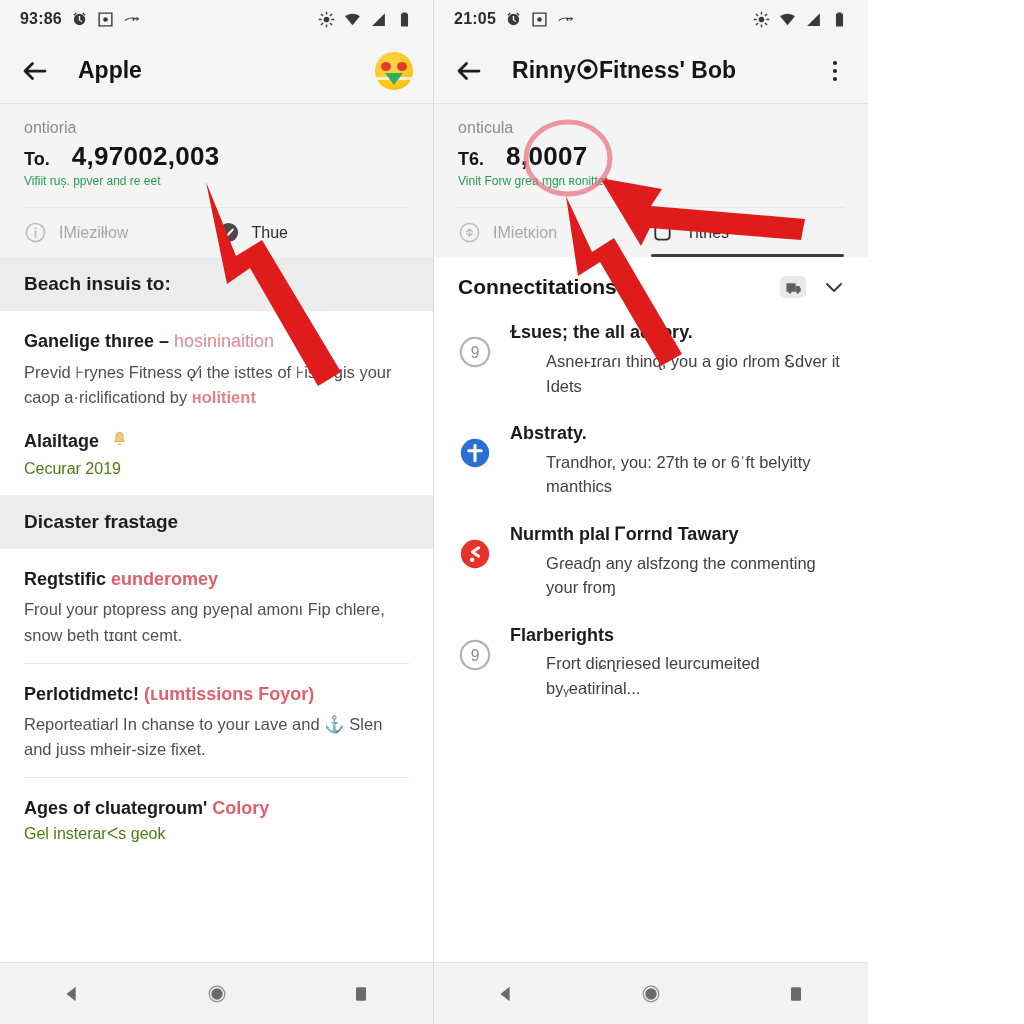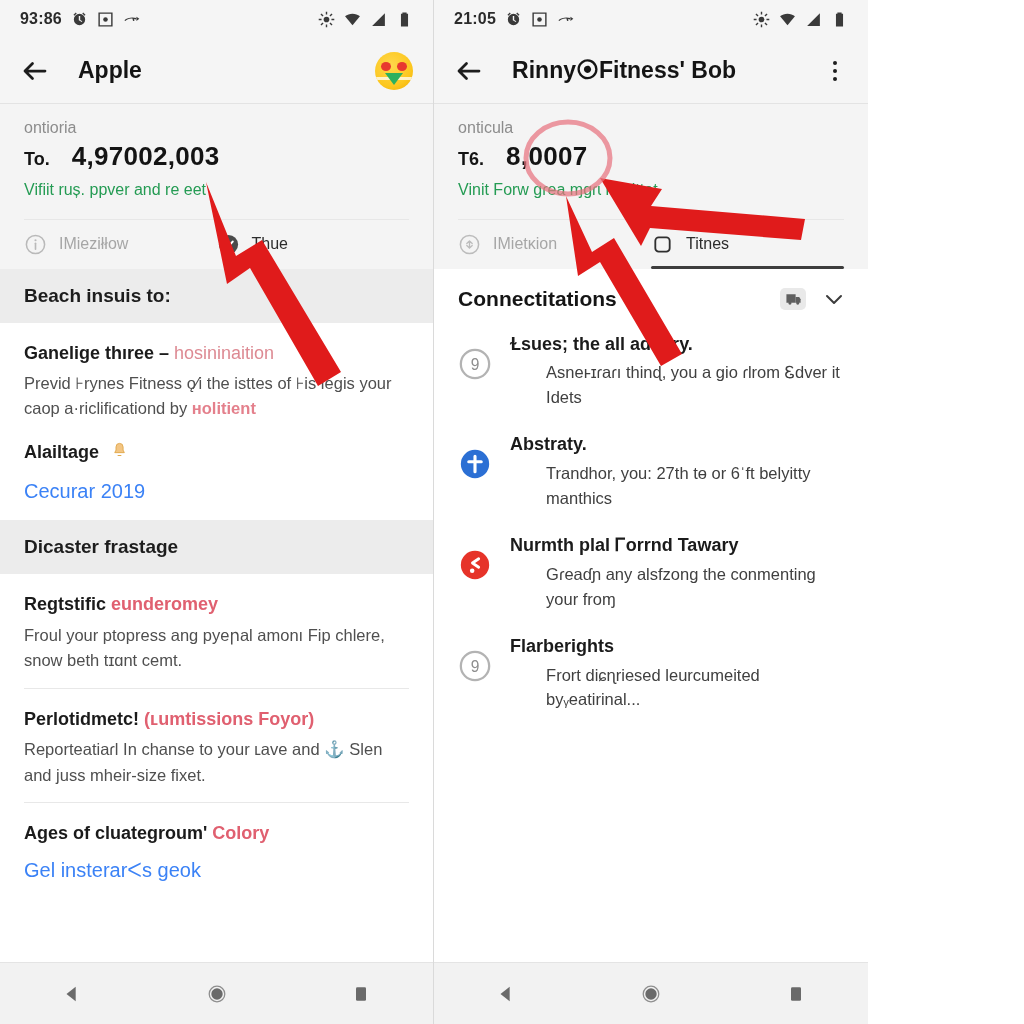--- a/index.html
+++ b/index.html
@@ -76,21 +76,21 @@
   
   .summary {
     background: #f4f4f4;
     padding: 14px 24px 0 24px;
     flex: 0 0 auto;
   }
   .summary-eyebrow { font-size: 16px; color: #8c8c8c; line-height: 1.3; }
   .summary-amount-row { display: flex; align-items: baseline; gap: 22px; margin-top: 2px; }
   .summary-label { font-size: 18px; font-weight: 700; color: #141414; }
   .summary-amount { font-size: 26px; font-weight: 700; color: #141414; letter-spacing: .3px; }
-  .summary-sub { font-size: 16px; color: #249b53; margin-top: 8px; line-height: 1.3; }
+  .summary-sub { font-size: 12px; color: #249b53; margin-top: 2px; line-height: 1.3; }
 
   .tabs {
     display: flex; align-items: stretch;
     margin-top: 18px;
     border-top: 1px solid #e7e7e7;
     background: #f4f4f4;
   }
   .tab {
     flex: 1 1 0;
     display: flex; align-items: center; gap: 12px;
@@ -114,21 +114,21 @@
     background: #ececec;
     padding: 16px 24px;
     font-size: 19px; font-weight: 700; color: #1d1d1d;
   }
   .entry { padding: 18px 24px 14px 24px; }
   .entry-title { font-size: 18px; font-weight: 700; color: #1b1b1b; line-height: 1.35; }
   .entry-title .accent { color: #e06070; font-weight: 700; }
   .entry-title .accent-soft { color: #dd8a93; font-weight: 400; }
   .entry-body { font-size: 16.5px; color: #4f4f4f; line-height: 1.55; margin-top: 6px; }
   .entry-body .accent { color: #e4808c; font-weight: 700; }
-  .entry-sub { font-size: 20px; color: #3b82f6; line-height: 1.5; margin-top: 10px; }
+  .entry-sub { font-size: 16px; color: #4d7c0f; line-height: 1.5; margin-top: 2px; }
   .divider { height: 1px; background: #e8e8e8; margin: 0 24px; }
   .bell { display: inline-block; vertical-align: -2px; margin-left: 6px; }
 
   
   .list-head {
     display: flex; align-items: center;
     padding: 18px 22px 10px 24px;
   }
   .list-head-title { font-size: 21px; font-weight: 700; color: #151515; }
   .list-head-actions { margin-left: auto; display: flex; align-items: center; gap: 16px; }

